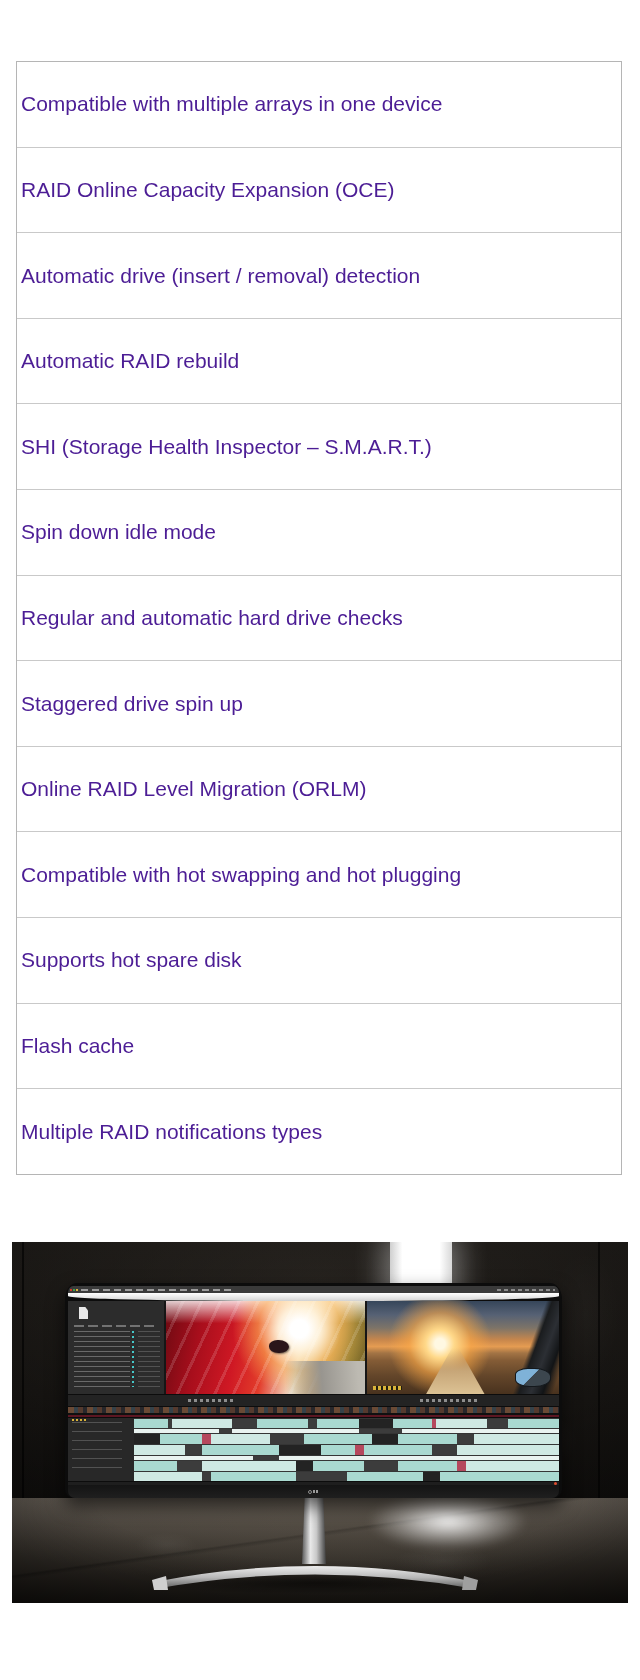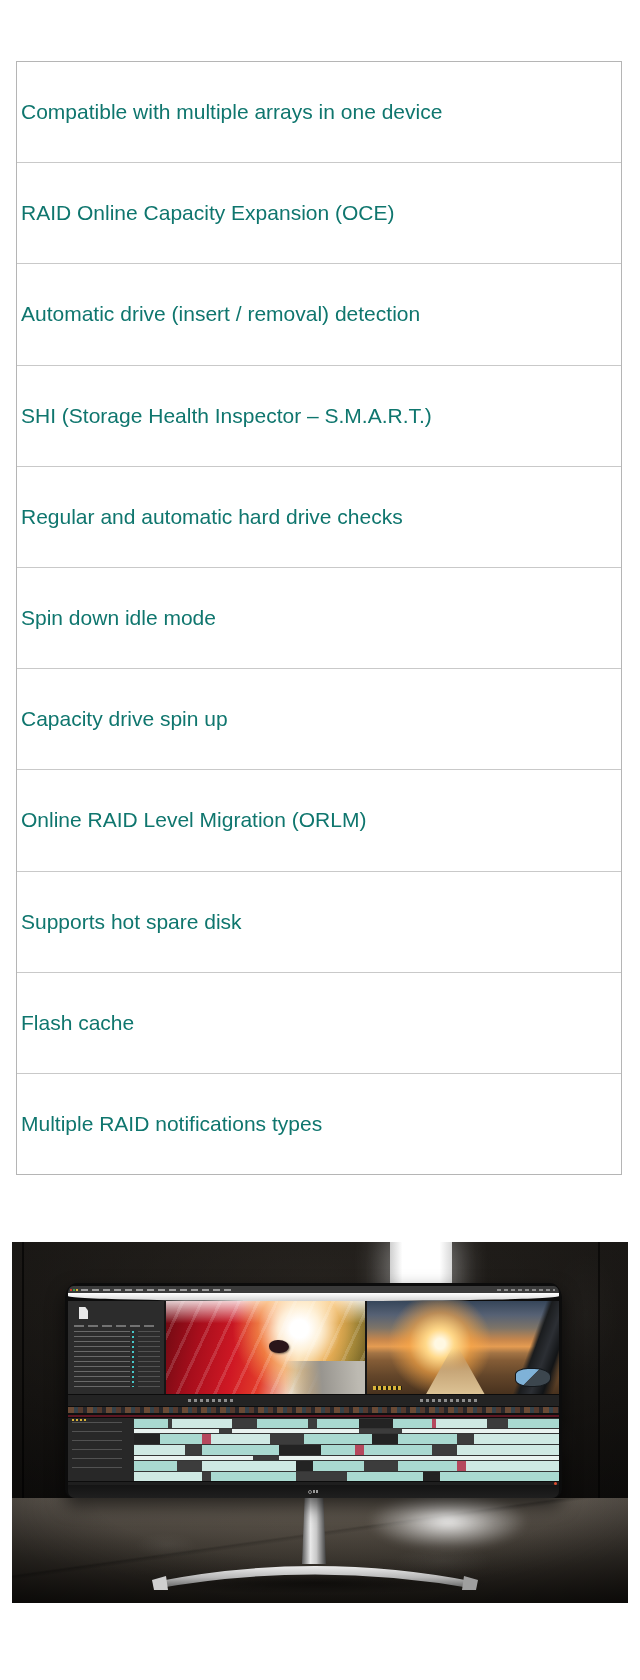--- a/index.html
+++ b/index.html
@@ -10,21 +10,21 @@
 
   
   .features-table{
     position:absolute;left:16px;top:61px;width:606px;height:1114px;
     box-sizing:border-box;border:1px solid #b5b5b5;
     display:flex;flex-direction:column;background:#fff;
   }
   .feature-row{
     flex:1;display:flex;align-items:center;
     padding-left:4px;box-sizing:border-box;
-    font-size:21px;color:#0f766e;letter-spacing:0;
+    font-size:21px;color:#4c1d95;letter-spacing:0;
     border-top:1px solid #c9c9c9;white-space:nowrap;overflow:hidden;
   }
   .feature-row:first-child{border-top:none;}
 
   
   .photo{
     position:absolute;left:12px;top:1242px;width:616px;height:361px;
     overflow:hidden;background:var(--color-wall,#171513);
   }
   .wall{
@@ -215,25 +215,27 @@
   .lg-text{width:6px;height:3px;display:block;
     background:repeating-linear-gradient(90deg,#9a9a9a 0 2px, transparent 2px 3px);}
 </style>
 </head>
 <body>
 
 <div class="features-table" id="features-table">
     <div class="feature-row">Compatible with multiple arrays in one device</div>
     <div class="feature-row">RAID Online Capacity Expansion (OCE)</div>
     <div class="feature-row">Automatic drive (insert / removal) detection</div>
+    <div class="feature-row">Automatic RAID rebuild</div>
     <div class="feature-row">SHI (Storage Health Inspector – S.M.A.R.T.)</div>
+    <div class="feature-row">Spin down idle mode</div>
     <div class="feature-row">Regular and automatic hard drive checks</div>
-    <div class="feature-row">Spin down idle mode</div>
-    <div class="feature-row">Capacity drive spin up</div>
+    <div class="feature-row">Staggered drive spin up</div>
     <div class="feature-row">Online RAID Level Migration (ORLM)</div>
+    <div class="feature-row">Compatible with hot swapping and hot plugging</div>
     <div class="feature-row">Supports hot spare disk</div>
     <div class="feature-row">Flash cache</div>
     <div class="feature-row">Multiple RAID notifications types</div>
   </div>
 
 <div class="photo">
   <div class="wall"></div>
   <div class="wall-seam-left"></div>
   <div class="wall-seam-right"></div>
   <div class="light-strip"></div>

